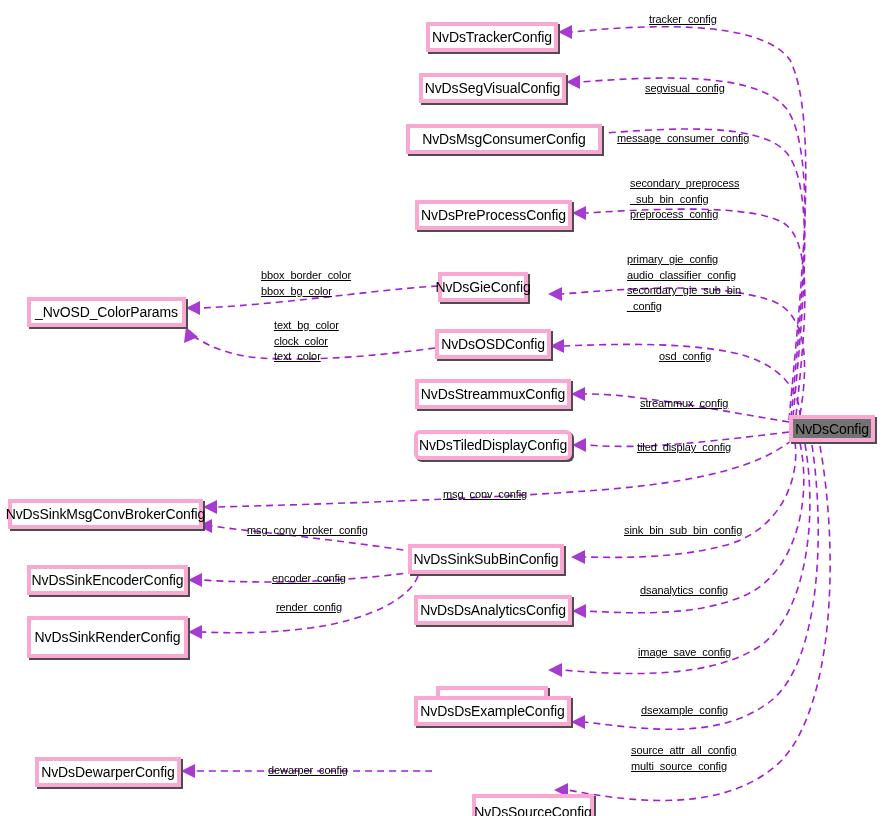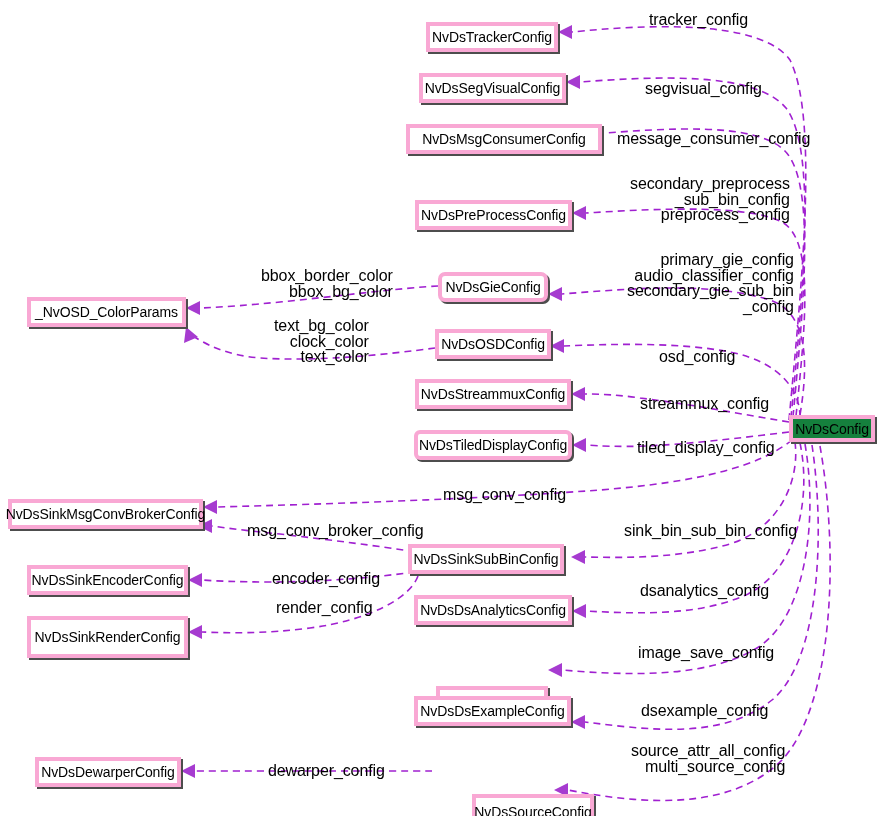--- a/index.html
+++ b/index.html
@@ -10,25 +10,26 @@
   }
   #diagram{position:absolute;left:0;top:0;width:883px;height:816px;}
   .node{
     position:absolute;box-sizing:border-box;
     background:#ffffff;border:4px solid #f9a8d4;
     box-shadow:2px 2px 0 0 #4d4d4d;
     display:flex;align-items:center;justify-content:center;
     font-size:14px;color:#000000;white-space:nowrap;
     letter-spacing:-0.1px;
   }
-  .node.central{background:#15803d;}
+  .node.central{background:#737373;}
   .edge-label{
-    position:absolute;font-size:16px;color:#000000;
-    white-space:pre;text-align:right;line-height:15.5px;
+    position:absolute;font-size:11px;color:#000000;
+    white-space:pre;text-align:left;line-height:15.5px;
     letter-spacing:-0.1px;
+    text-decoration:underline;
   }
   svg.edges{position:absolute;left:0;top:0;width:883px;height:816px;overflow:visible;}
   svg.edges path{fill:none;stroke:#a020d0;stroke-width:1.6;stroke-dasharray:7,5;}
   svg.edges polygon.head{fill:#a63bd0;stroke:none;}
 </style>
 </head>
 <body>
 
 <div id="diagram">
 
@@ -134,21 +135,21 @@
       <polygon class="head" points="195,764 181,771 195,778"></polygon>
     </g>
   </svg>
 
   <div id="nodes-layer">
       <div class="node" style="left: 426px; top: 22px; width: 132px; height: 30px;">NvDsTrackerConfig</div>
       <div class="node" style="left: 419px; top: 73px; width: 147px; height: 30px;">NvDsSegVisualConfig</div>
       <div class="node" style="left: 406px; top: 124px; width: 196px; height: 30px;">NvDsMsgConsumerConfig</div>
       <div class="node" style="left: 415px; top: 200px; width: 157px; height: 30px;">NvDsPreProcessConfig</div>
       <div class="node" style="left: 27px; top: 297px; width: 159px; height: 30px;">_NvOSD_ColorParams</div>
-      <div class="node" style="left: 438px; top: 272px; width: 110px; height: 30px; border-radius: 7px;">NvDsGieConfig</div>
+      <div class="node" style="left: 438px; top: 272px; width: 90px; height: 30px;">NvDsGieConfig</div>
       <div class="node" style="left: 435px; top: 329px; width: 116px; height: 30px;">NvDsOSDConfig</div>
       <div class="node" style="left: 415px; top: 379px; width: 156px; height: 30px;">NvDsStreammuxConfig</div>
       <div class="node" style="left: 414px; top: 430px; width: 158px; height: 30px; border-radius: 6px;">NvDsTiledDisplayConfig</div>
       <div class="node" style="left: 8px; top: 499px; width: 195px; height: 30px;">NvDsSinkMsgConvBrokerConfig</div>
       <div class="node" style="left: 408px; top: 544px; width: 156px; height: 30px;">NvDsSinkSubBinConfig</div>
       <div class="node" style="left: 27px; top: 565px; width: 161px; height: 30px;">NvDsSinkEncoderConfig</div>
       <div class="node" style="left: 414px; top: 595px; width: 158px; height: 30px;">NvDsDsAnalyticsConfig</div>
       <div class="node" style="left: 27px; top: 616px; width: 161px; height: 42px;">NvDsSinkRenderConfig</div>
       <div class="node" style="left: 436px; top: 646px; width: 112px; height: 30px; margin-top: 40px;">NvDsImageSave</div>
       <div class="node" style="left: 414px; top: 696px; width: 157px; height: 30px;">NvDsDsExampleConfig</div>

